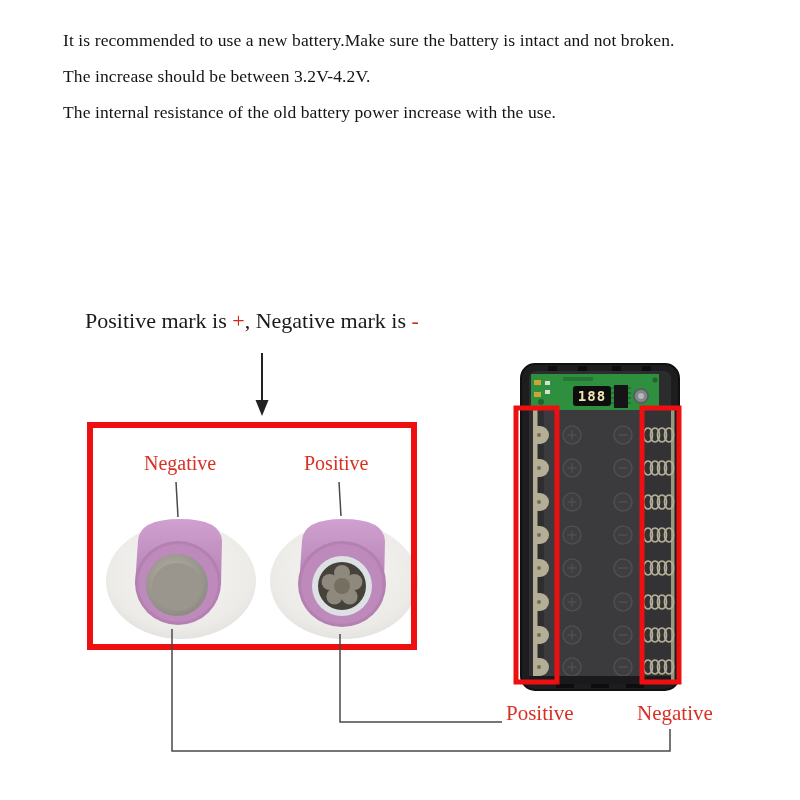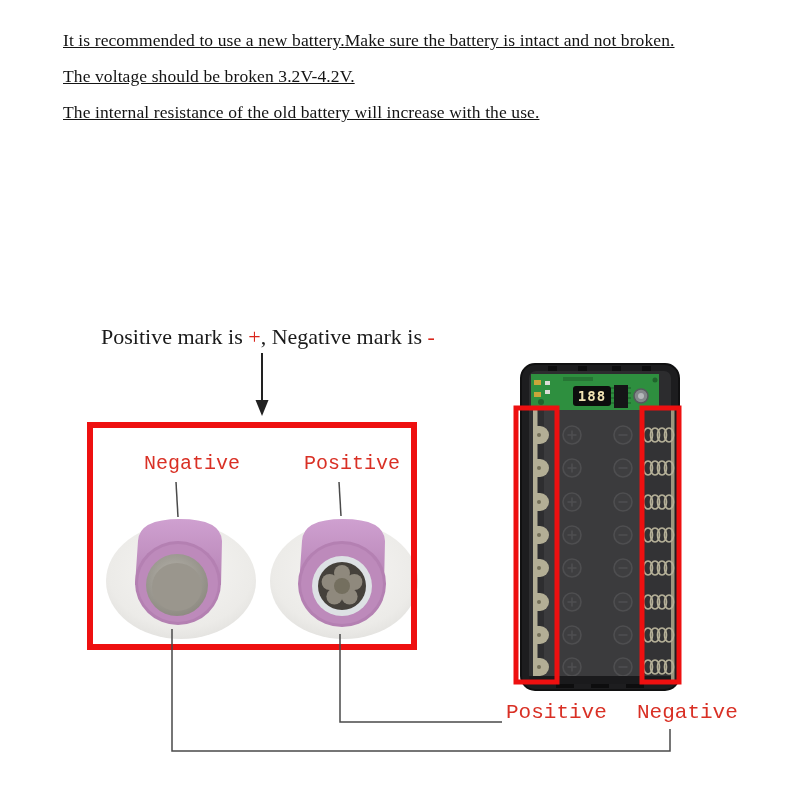--- a/index.html
+++ b/index.html
@@ -1,38 +1,38 @@
 <!DOCTYPE html>
 <html><head>
 <meta charset="utf-8">
 <style>
   html,body{margin:0;padding:0;background:#ffffff;}
   .canvas{position:relative;width:800px;height:800px;background:#ffffff;overflow:hidden;
           font-family:"Liberation Serif", serif;color:#111;}
   .instructions{position:absolute;left:63px;top:22px;width:720px;}
-  .instructions p{margin:0;line-height:36px;font-size:17.5px;color:#141414;letter-spacing:0.1px;text-decoration:underline;}
-  .mark-note{position:absolute;left:85px;top:308px;margin:16px;font-size:22px;color:#1a1a1a;}
+  .instructions p{margin:0;line-height:36px;font-size:17.5px;color:#141414;letter-spacing:0.1px;}
+  .mark-note{position:absolute;left:85px;top:308px;margin:0;font-size:22px;color:#1a1a1a;}
   .mark-note .red{color:#d9261c;}
   .diagram{position:absolute;left:0;top:0;}
-  .photo-label{position:absolute;font-size:20px;color:#d93025;font-family:Liberation Mono, monospace;}
+  .photo-label{position:absolute;font-size:20px;color:#d93025;}
   .lbl-neg-battery{left:144px;top:452px;}
   .lbl-pos-battery{left:304px;top:452px;}
   .lbl-pb-positive{left:506px;top:701px;font-size:21px;}
   .lbl-pb-negative{left:637px;top:701px;font-size:21px;}
   .led-text{font-family:"DejaVu Sans Mono", monospace;font-weight:bold;letter-spacing:1px;}
 </style>
 </head>
 <body>
 
 <div class="canvas">
 
   <section class="instructions">
     <p>It is recommended to use a new battery.Make sure the battery is intact and not broken.</p>
-    <p>The voltage should be broken 3.2V-4.2V.</p>
-    <p>The internal resistance of the old battery will increase with the use.</p>
+    <p>The increase should be between 3.2V-4.2V.</p>
+    <p>The internal resistance of the old battery power increase with the use.</p>
   </section>
 
   <p class="mark-note"><span>Positive mark is </span><span class="red">+</span><span>, Negative mark is </span><span class="red">-</span></p>
 
   <svg class="diagram" width="800" height="800" viewBox="0 0 800 800">
     <defs>
       <radialGradient id="padGrad" cx="50%" cy="42%" r="60%">
         <stop offset="0%" stop-color="#f6f5f3"></stop>
           <stop offset="80%" stop-color="#ecebe8"></stop>
           <stop offset="100%" stop-color="#e3e2df"></stop>

